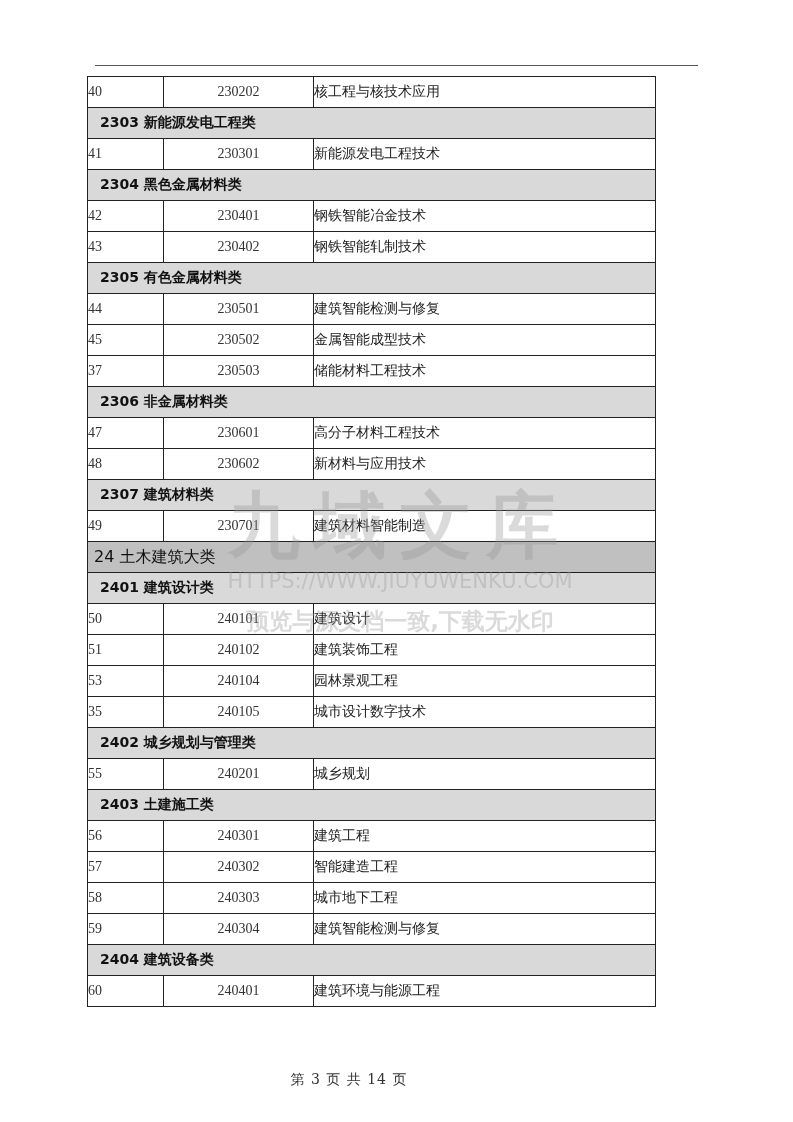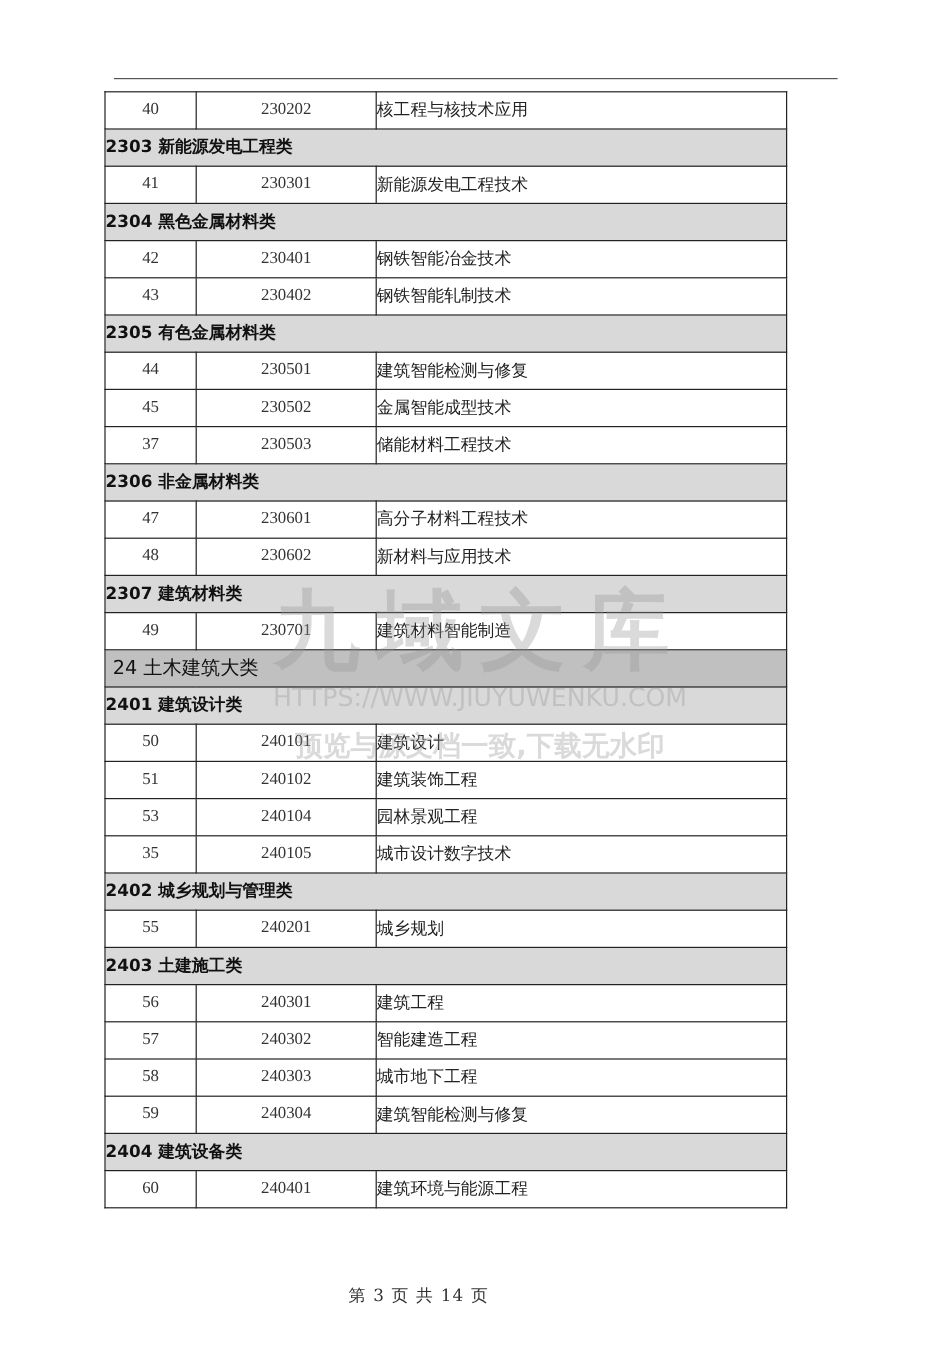--- a/index.html
+++ b/index.html
@@ -5,24 +5,24 @@
   html, body { margin: 0; padding: 0; background: #ffffff; }
   body { width: 793px; height: 1122px; position: relative; overflow: hidden;
          font-family: "DejaVu Serif", "Liberation Serif", serif; color: #222; }
   .top-rule { position: absolute; left: 95px; top: 65px; width: 603px; height: 0;
               border-top: 1.5px solid #555; }
   table.majors { position: absolute; left: 87px; top: 76px; width: 568px;
                  border-collapse: collapse; table-layout: fixed; }
   table.majors td { border: 1px solid #222; height: 30px; padding: 0; font-size: 14px;
                     vertical-align: middle; }
   col.c1 { width: 76px; } col.c2 { width: 150px; } col.c3 { width: 342px; }
-  td.num { text-align: center; color: #333; font-family: "Liberation Serif", serif; font-size: 15px; }
+  td.num { color: #333; font-family: "Liberation Serif", serif; font-size: 15px; }
   td.code { text-align: center; color: #333; font-family: "Liberation Serif", serif; font-size: 15px; }
   td.name { text-align: left; padding-left: 7px; color: #222; font-family: Liberation Sans, sans-serif; font-size: 14px; }
-  tr.subcat td { background: #d9d9d9; font-weight: bold; padding-left: 0;
+  tr.subcat td { background: #d9d9d9; font-weight: bold; padding-left: 12px;
                  font-family: "DejaVu Sans", sans-serif; font-size: 14px; color: #111; }
   tr.cat td { background: #c0c0c0; padding-left: 6px; font-family: "DejaVu Sans", sans-serif;
               font-size: 16px; color: #111; margin-left: 36px; }
   .footer { position: absolute; top: 1071px; left: 0; width: 698px; text-align: center;
             font-size: 14px; color: #333; font-family: "DejaVu Serif", serif; letter-spacing: 1px; }
   .wm { position: absolute; pointer-events: none; text-align: center; white-space: nowrap;
         color: rgba(150,150,150,0.35); font-family: "DejaVu Sans", sans-serif; font-weight: bold; }
   .wm-title { left: 200px; top: 478px; width: 400px; font-size: 72px; letter-spacing: 14px; }
   .wm-url { left: 200px; top: 569px; width: 400px; font-size: 21px; font-weight: normal; }
   .wm-note { left: 200px; top: 606px; width: 400px; font-size: 23px; }

